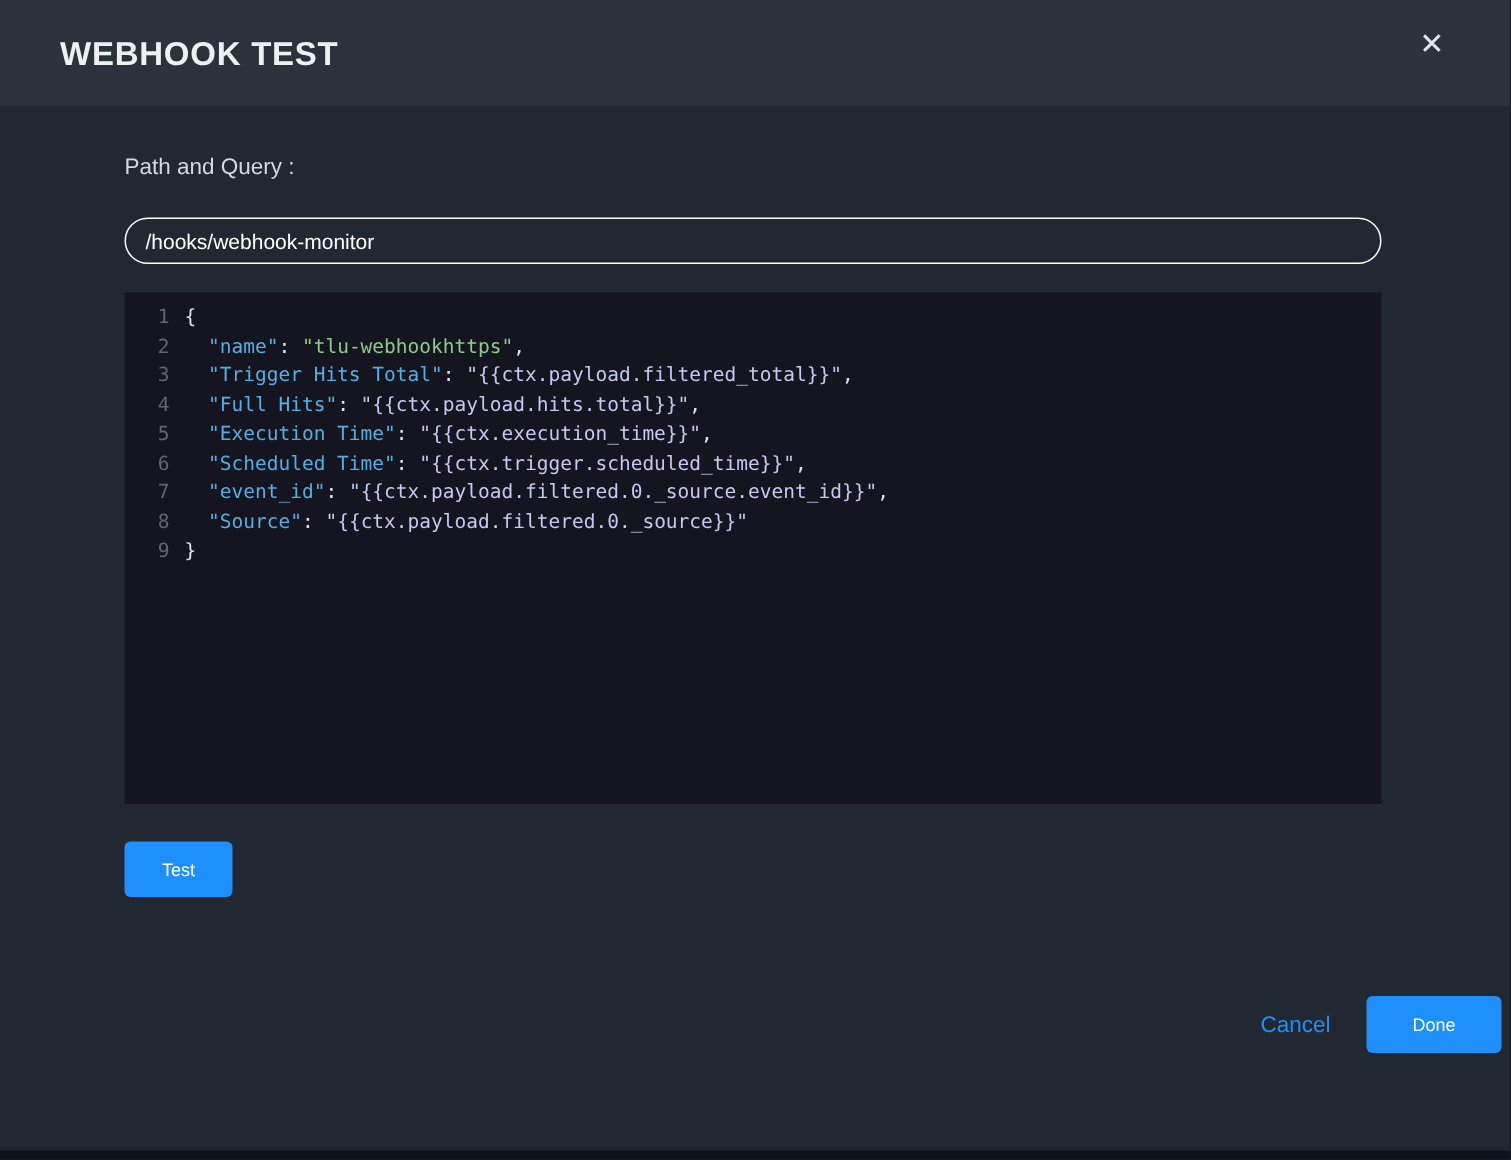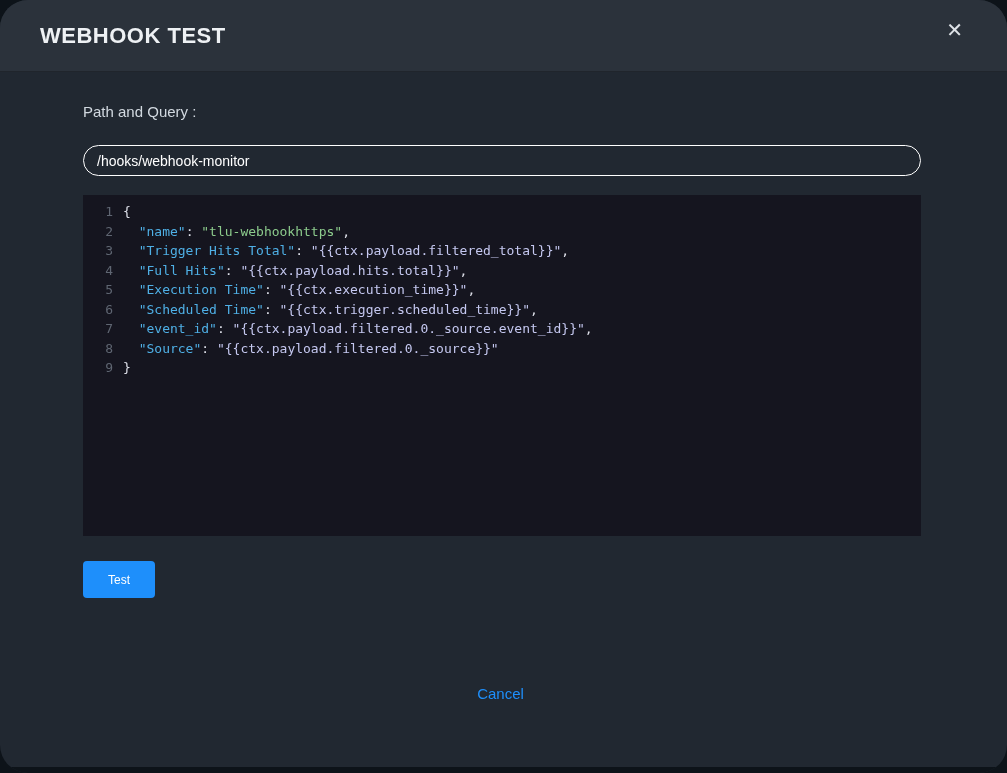--- a/index.html
+++ b/index.html
@@ -2,21 +2,20 @@
 <html><head>
 <meta charset="utf-8">
 <style>
   html,body{margin:0;padding:0;background:#0d1319;}
   .modal{
     position:relative;
     width:1007px;height:773px;
     background:#212831;
     font-family:"Liberation Sans",sans-serif;
     overflow:hidden;
-    border-radius:28px;
   }
   .header{
     height:72px;
     background:#2b323b;
     display:flex;align-items:center;
     padding-left:40px;
     box-sizing:border-box;
     border-bottom:1px solid rgba(0,0,0,0.25);
   }
   .title{
@@ -54,21 +53,21 @@
   .tok-key{color:#4fb0e6;}
   .tok-string{color:#8ccb8c;}
   .tok-var{color:#c5c8f0;}
   .btn{
     background:#1e8ffb;color:#ffffff;border:none;border-radius:4px;
     font-size:12px;cursor:pointer;font-family:"Liberation Sans",sans-serif;
   }
   .test-btn{width:72px;height:37px;margin-top:25px;}
   .footer{
     display:flex;justify-content:flex-end;align-items:center;
-    margin-top:66px;height:38px;padding-right:6px;gap:24px;flex-direction:column;
+    margin-top:66px;height:38px;padding-right:6px;gap:24px;
   }
   .cancel-link{color:#1e8ffb;font-size:15px;cursor:pointer;}
   .done-btn{width:90px;height:38px;}
   .bottom-strip{
     position:absolute;left:0;right:0;bottom:0;height:6px;background:#0d1319;
   }
 </style>
 </head>
 <body>
 
@@ -100,17 +99,18 @@
           <div class="code-line"><span class="gutter-num">9</span><span class="code-content"><span class="tok-plain">}</span></span></div>
         </div>
     </div>
 
     <button class="btn test-btn">Test</button>
 
   </div>
 
   <div class="footer">
     <span class="cancel-link">Cancel</span>
+    <button class="btn done-btn">Done</button>
   </div>
 
   <div class="bottom-strip"></div>
 
 </div>
 
 </body></html>

